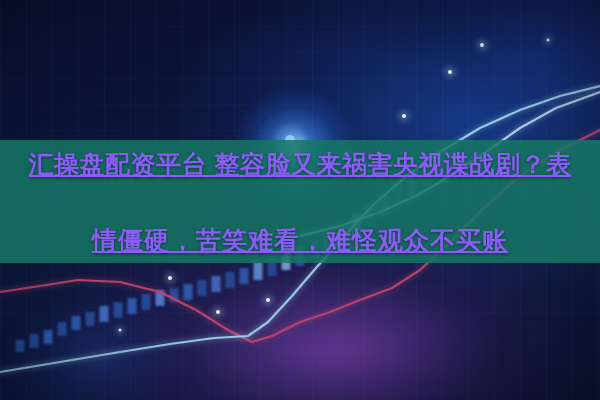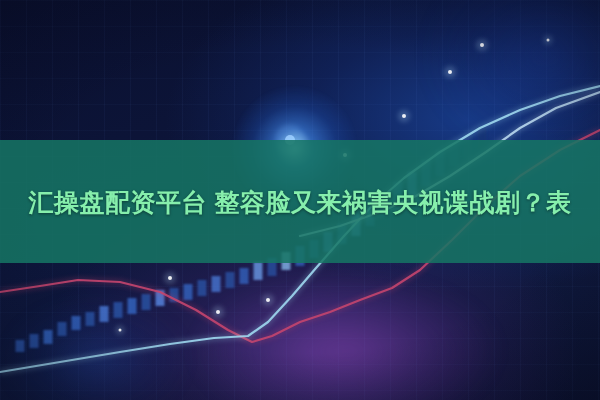--- a/index.html
+++ b/index.html
@@ -93,28 +93,29 @@
     background: rgba(22,118,100,0.86);
     display: flex;
     flex-direction: column;
     align-items: center;
     justify-content: center;
     box-sizing: border-box;
   }
   .headline {
     margin: 18px;
     padding: 0 6px;
-    color: #86efac;
+    color: #8b5cf6;
     font-size: 25px;
     font-weight: bold;
     line-height: 40px;
     letter-spacing: 0.5px;
     text-align: center;
     white-space: nowrap;
     text-shadow: 0 1px 3px rgba(0,0,0,0.45);
+    text-decoration: underline;
   }
   .headline.line2 {
     letter-spacing: 1px;
   }
 </style>
 </head>
 <body>
 
 <div id="stage">
 
@@ -243,15 +244,16 @@
         <circle cx="120" cy="330" r="4.5" fill="#bfe6ff" opacity="0.22" filter="url(#softer)"></circle>
         <circle cx="120" cy="330" r="1.5" fill="#ffffff" opacity="0.9"></circle>
       </g>
   </svg>
 
   <div class="glow glow-main"></div>
   <div class="layer bg-vignette"></div>
 
   <div class="banner">
     <p class="headline line1">汇操盘配资平台 整容脸又来祸害央视谍战剧？表</p>
+    <p class="headline line2">情僵硬，苦笑难看，难怪观众不买账</p>
   </div>
 
 </div>
 
 </body></html>

